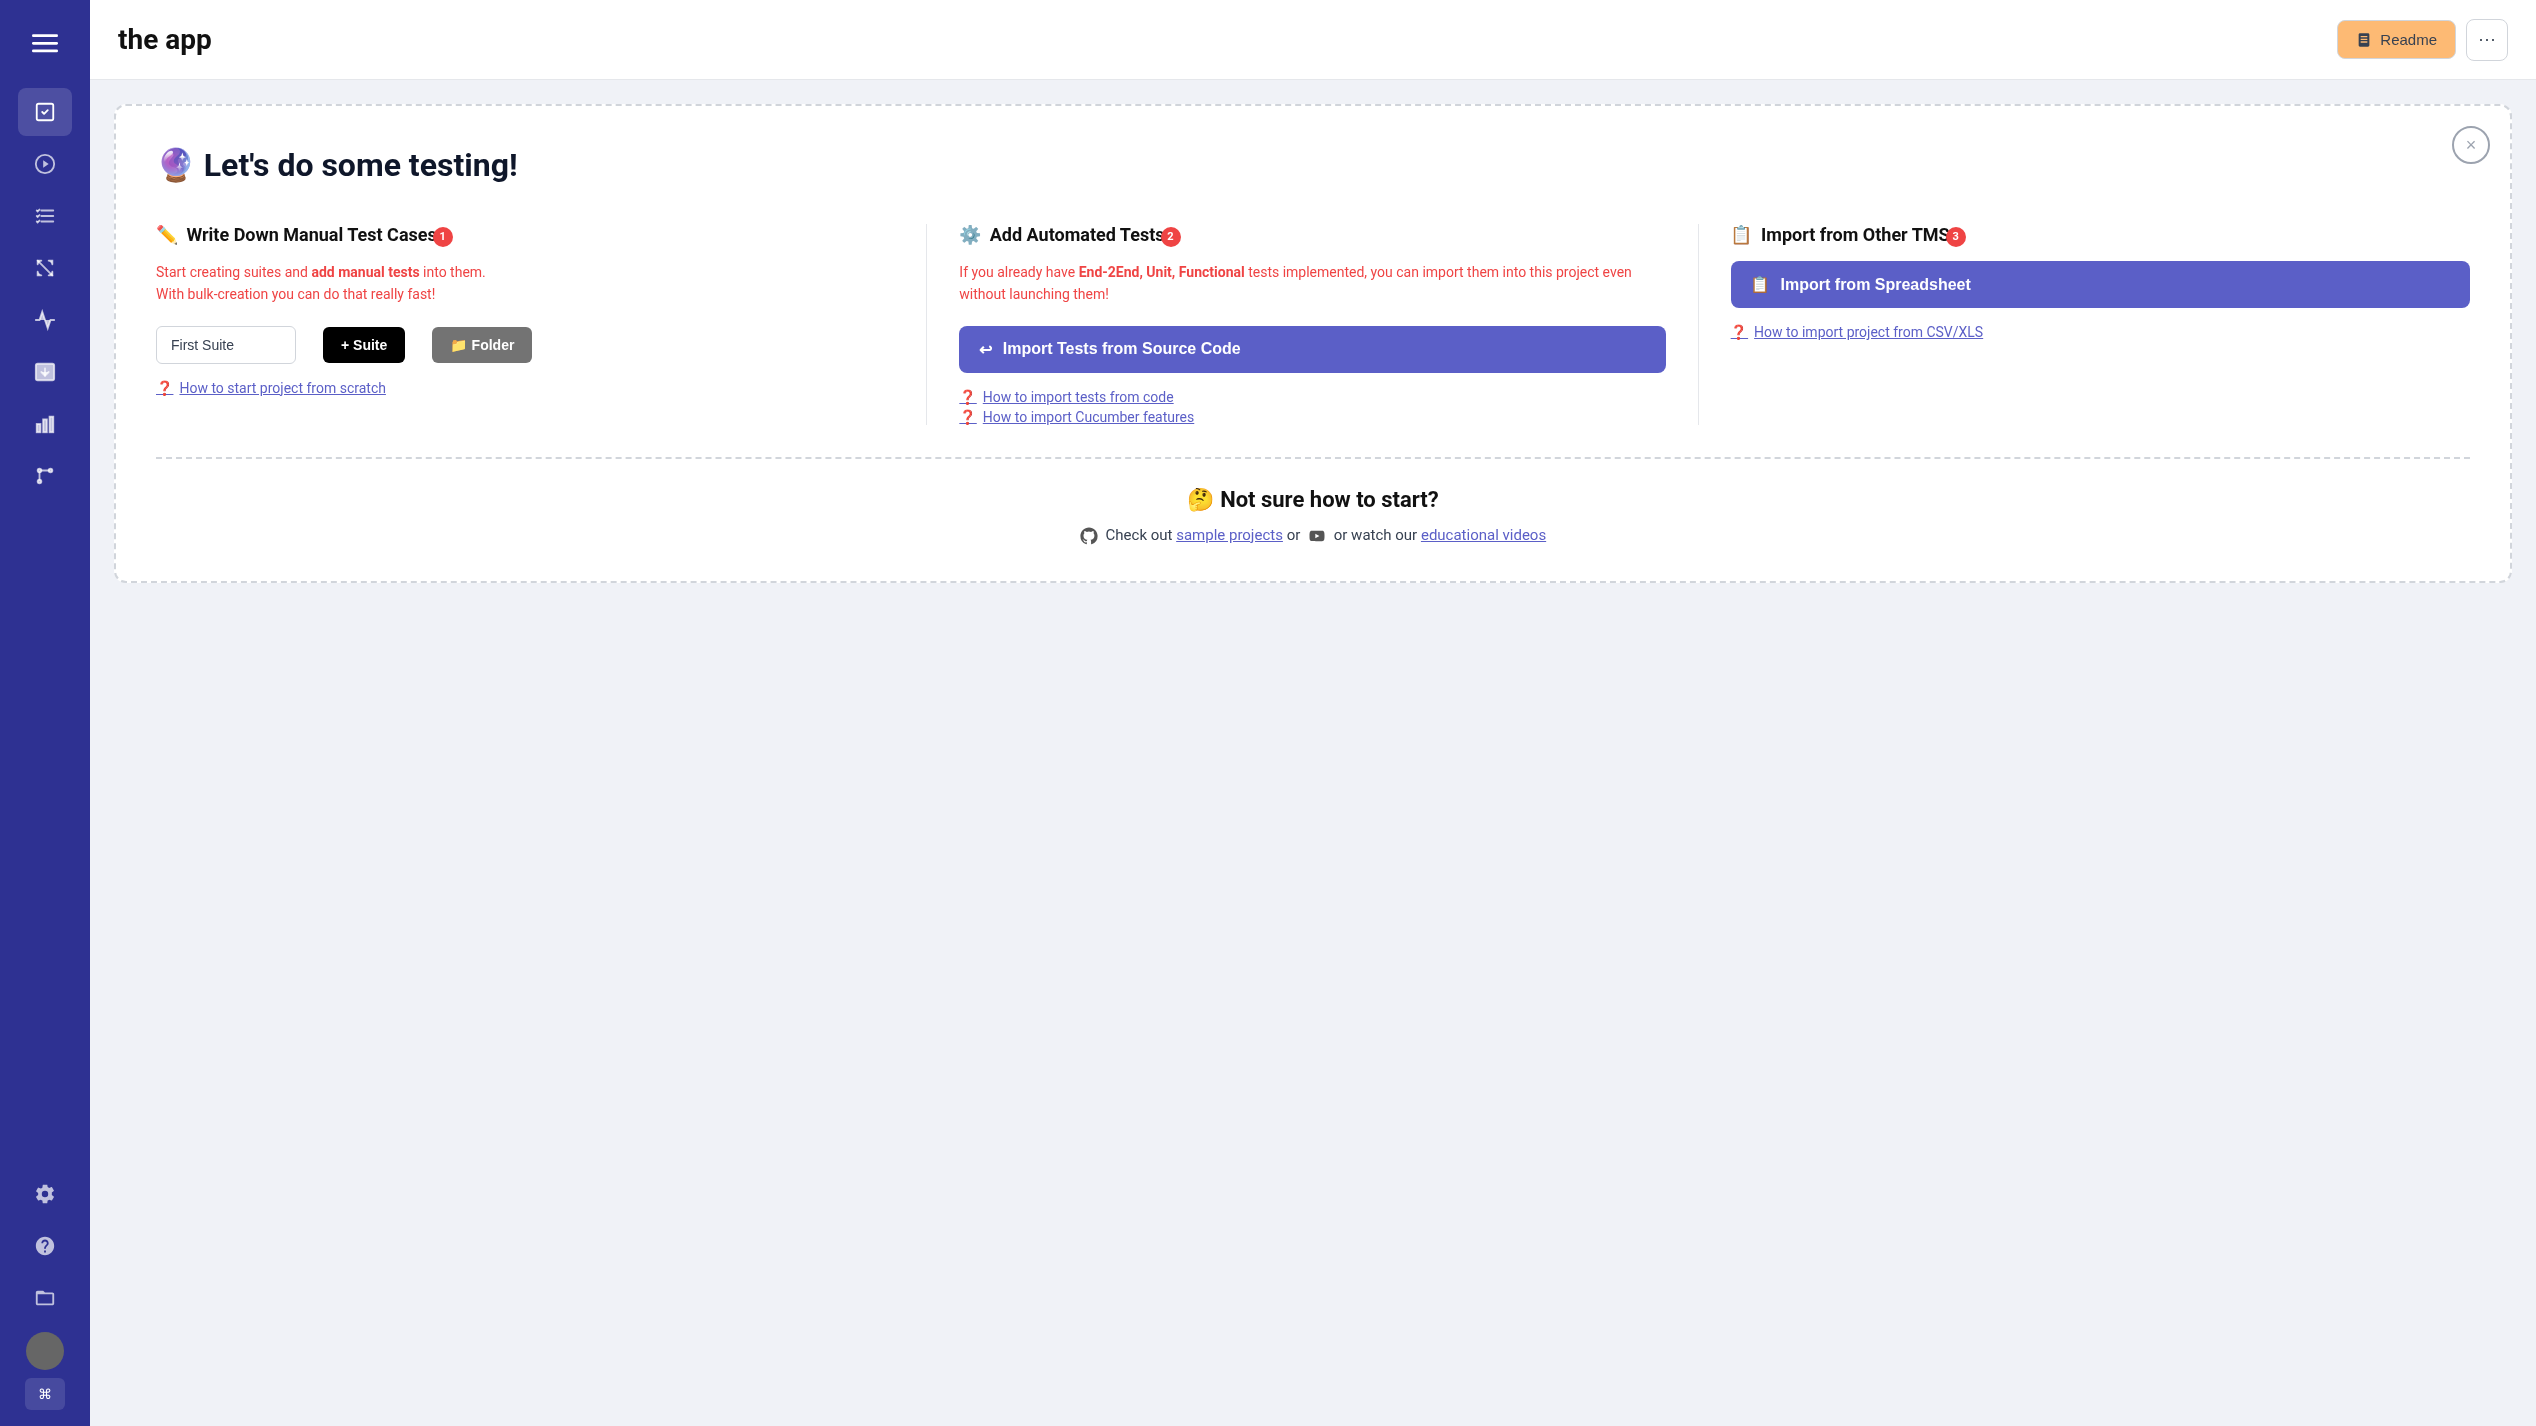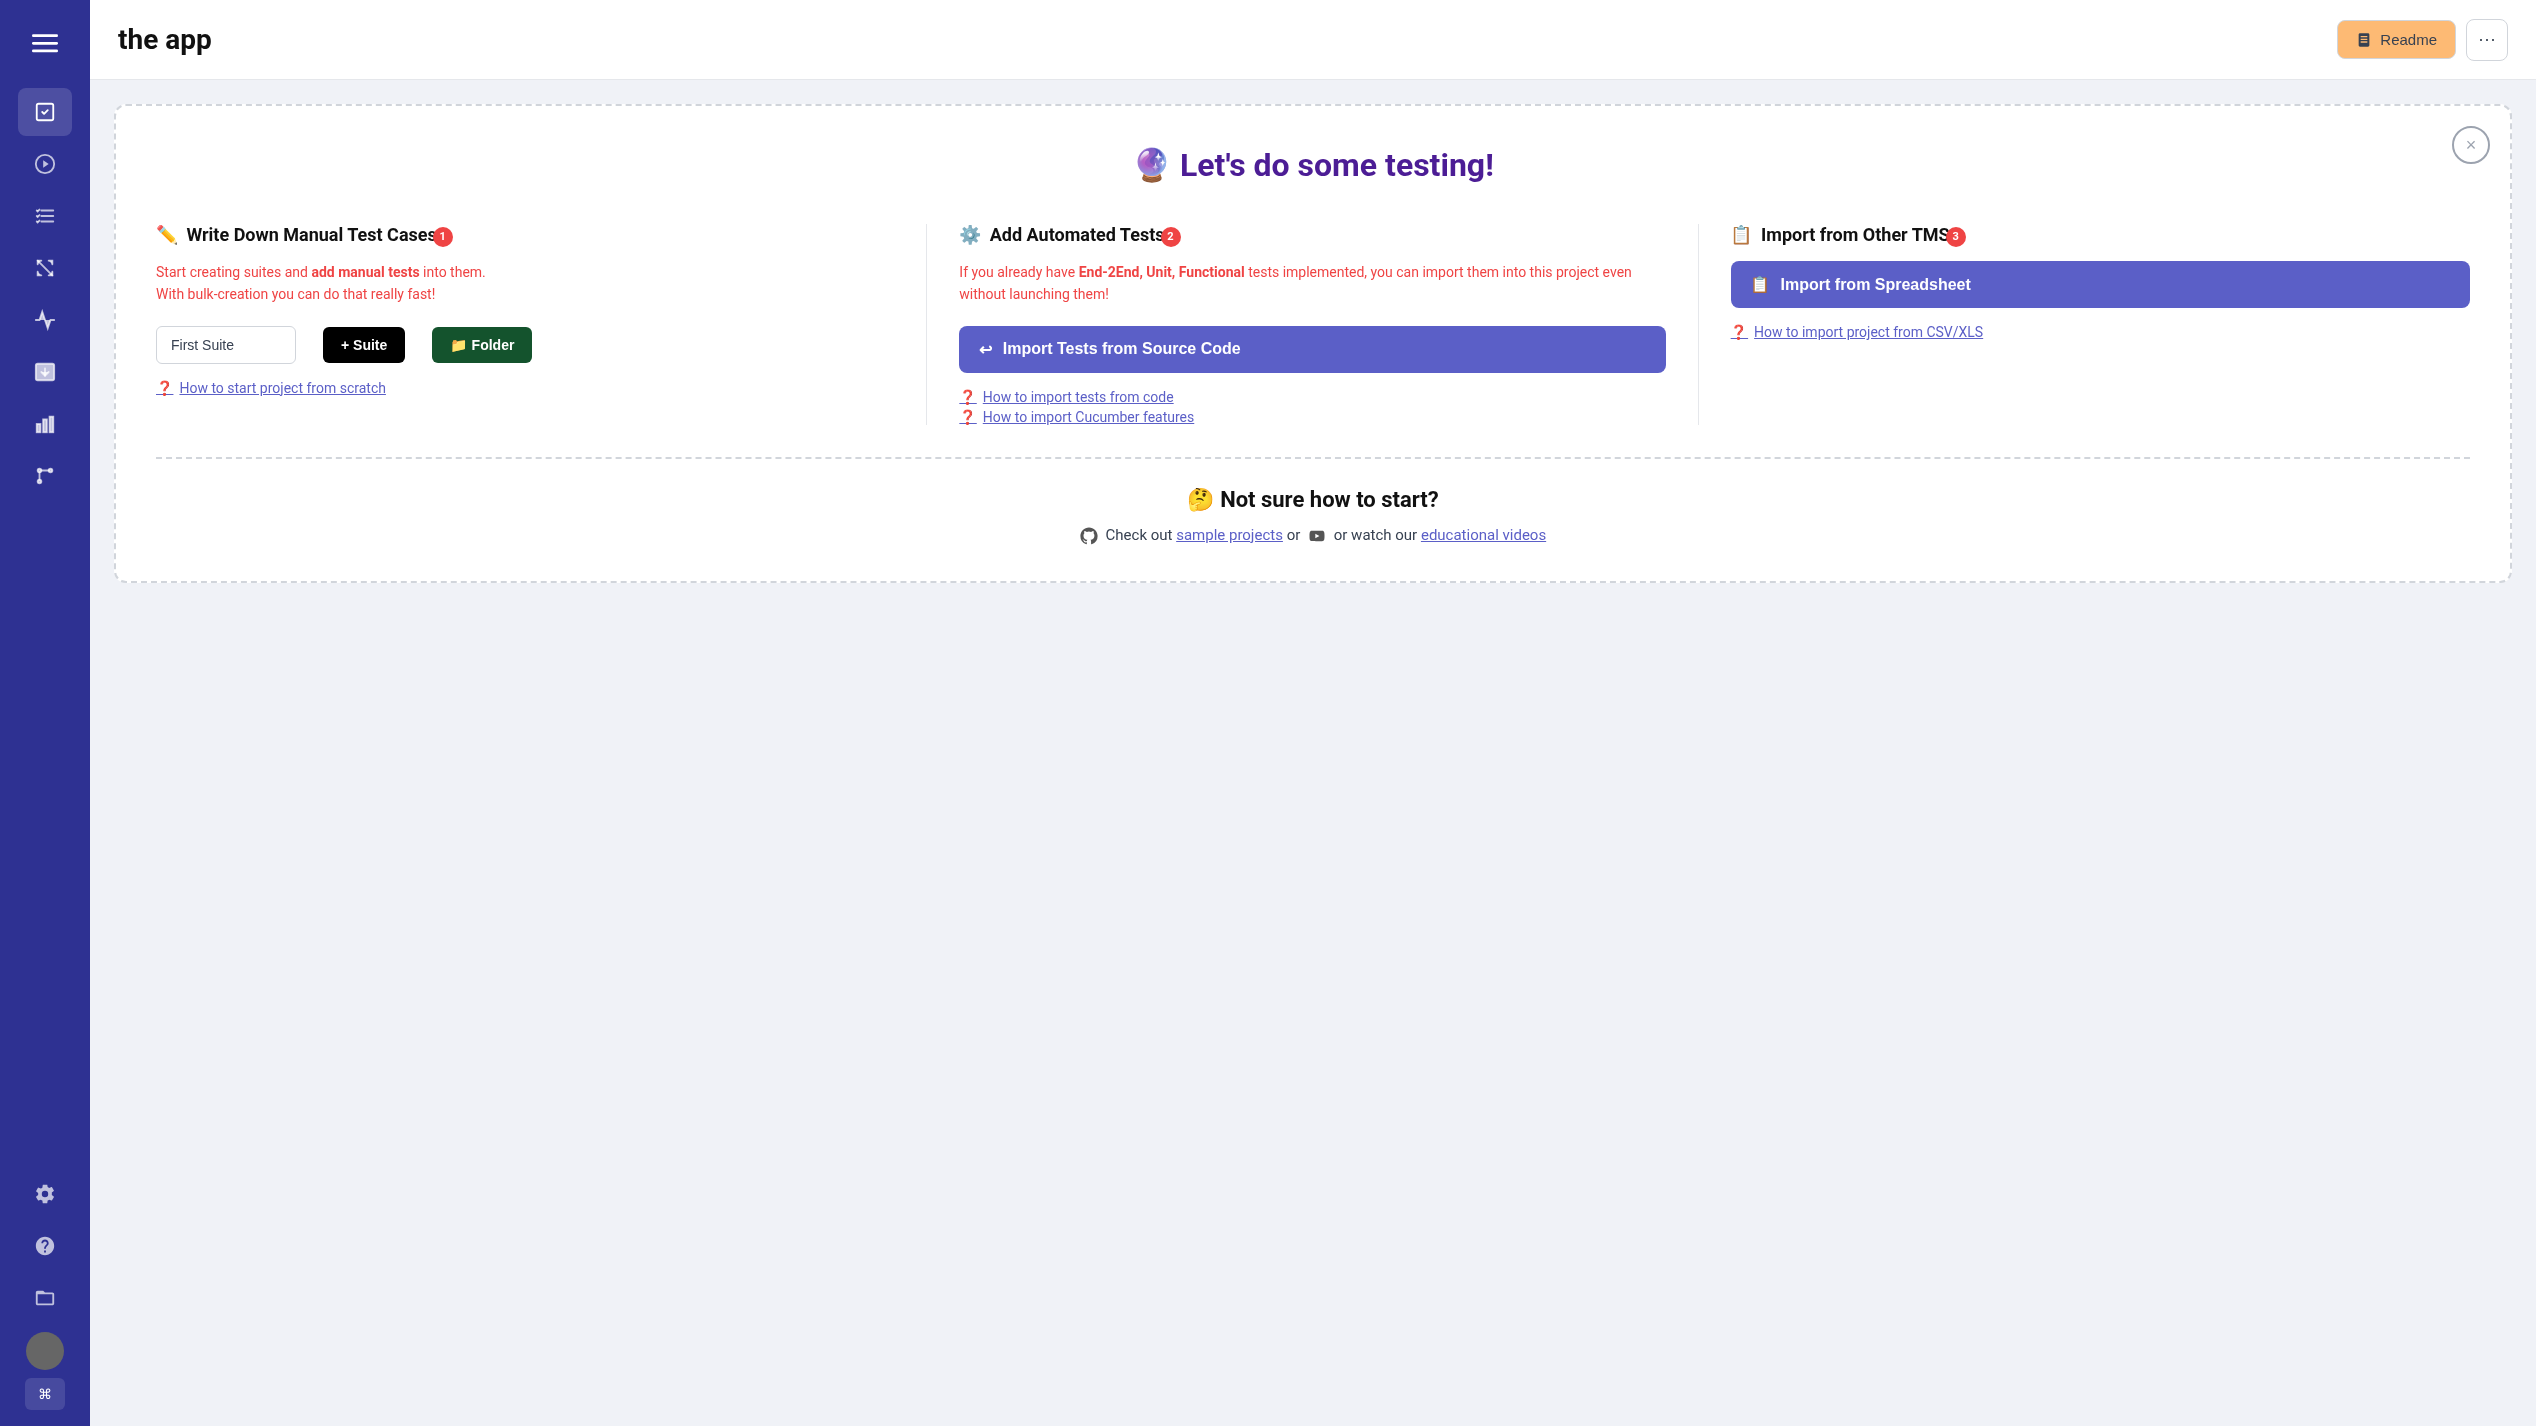--- a/index.html
+++ b/index.html
@@ -150,24 +150,24 @@
       background: transparent;
       cursor: pointer;
       display: flex;
       align-items: center;
       justify-content: center;
       color: #9ca3af;
       font-size: 18px;
     }
 
     .welcome-title {
-      text-align: center;
+      text-align: left;
       font-size: 32px;
       font-weight: 700;
-      color: #4c1d95;
+      color: #0f172a;
       margin-bottom: 40px;
     }
 
     
     .three-cols {
       display: grid;
       grid-template-columns: 1fr 1fr 1fr;
       gap: 0;
     }
 
@@ -245,21 +245,21 @@
       border-radius: 6px;
       cursor: pointer;
       font-size: 14px;
       font-weight: 600;
     }
     .btn-secondary {
       display: flex;
       align-items: center;
       gap: 6px;
       padding: 10px 18px;
-      background: #14532d;
+      background: #737373;
       color: white;
       border: none;
       border-radius: 6px;
       cursor: pointer;
       font-size: 14px;
       font-weight: 600;
       text-align: center;
     }
 
     .btn-import {

